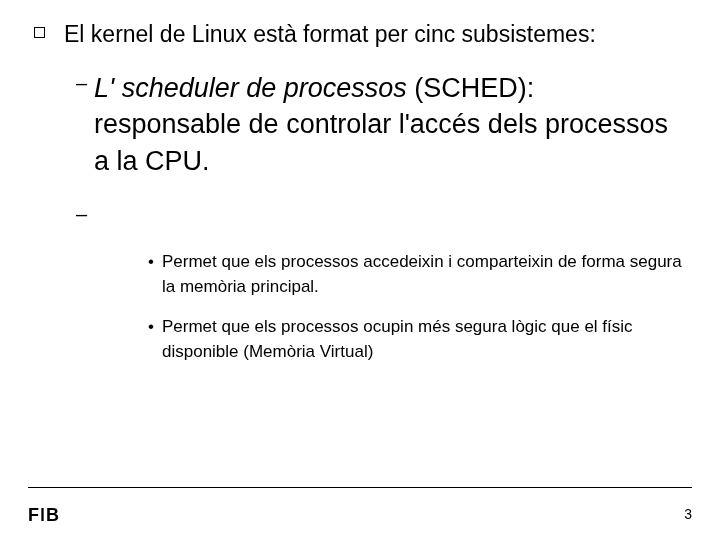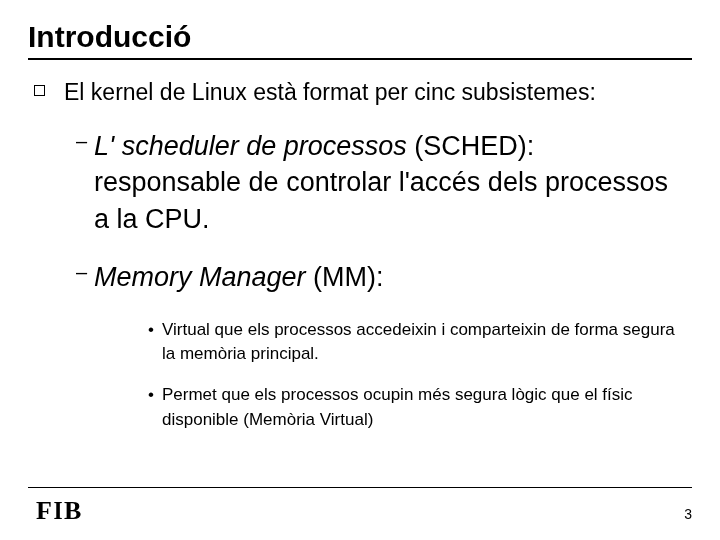--- a/index.html
+++ b/index.html
@@ -14,56 +14,54 @@
   .lvl2-wrap { padding-left: 42px; }
   .lvl2 { display: flex; align-items: flex-start; margin-bottom: 22px; }
   .lvl2 .dash { flex: 0 0 18px; font-size: 20px; line-height: 1.35; }
   .lvl2 .text { font-size: 27px; line-height: 1.35; }
   .lvl3-wrap { padding-left: 72px; }
   .lvl3 { display: flex; align-items: flex-start; margin-bottom: 16px; }
   .lvl3 .dot { flex: 0 0 14px; font-size: 17px; line-height: 1.45; }
   .lvl3 .text { font-size: 17px; line-height: 1.45; }
   .italic { font-style: italic; }
   .footer-rule { position: absolute; left: 28px; right: 28px; bottom: 52px; border-top: 1.5px solid #000; }
-  .logo { position: absolute; left: 36px; bottom: 14px; font-family: Liberation Serif, serif; font-weight: 900; font-size: 26px; letter-spacing: 1px; }
+  .logo { position: absolute; left: 28px; bottom: 14px; font-family: Liberation Sans, sans-serif; font-weight: 900; font-size: 18px; letter-spacing: 1px; }
   .logo .i { display: inline-block; transform: scaleX(0.9); }
   .pagenum { position: absolute; right: 28px; bottom: 18px; font-size: 14px; }
 </style>
 </head>
 <body>
 
 <div class="slide">
 
-  <div class="title">Introducció</div>
 
   <div class="body">
 
     <div class="lvl1">
       <div class="bullet">
           <div class="sq"></div>
         </div>
       <div class="text">El kernel de Linux està format per cinc subsistemes:</div>
     </div>
 
     <div class="lvl2-wrap">
 
       <div class="lvl2">
         <div class="dash">–</div>
         <div class="text"><span class="italic">L' scheduler de processos</span><span> (SCHED): responsable de controlar l'accés dels processos a la CPU.</span></div>
       </div>
 
       <div class="lvl2">
         <div class="dash">–</div>
-        <div class="text"><span class="italic">Memory Manager</span><span> (MM):</span></div>
       </div>
 
       <div class="lvl3-wrap">
         <div class="lvl3">
           <div class="dot">•</div>
-          <div class="text">Virtual que els processos accedeixin i comparteixin de forma segura  la memòria principal.</div>
+          <div class="text">Permet que els processos accedeixin i comparteixin de forma segura  la memòria principal.</div>
         </div>
         <div class="lvl3">
           <div class="dot">•</div>
           <div class="text">Permet que els processos ocupin més segura lògic que el físic disponible (Memòria Virtual)</div>
         </div>
       </div>
 
     </div>
 
   </div>

